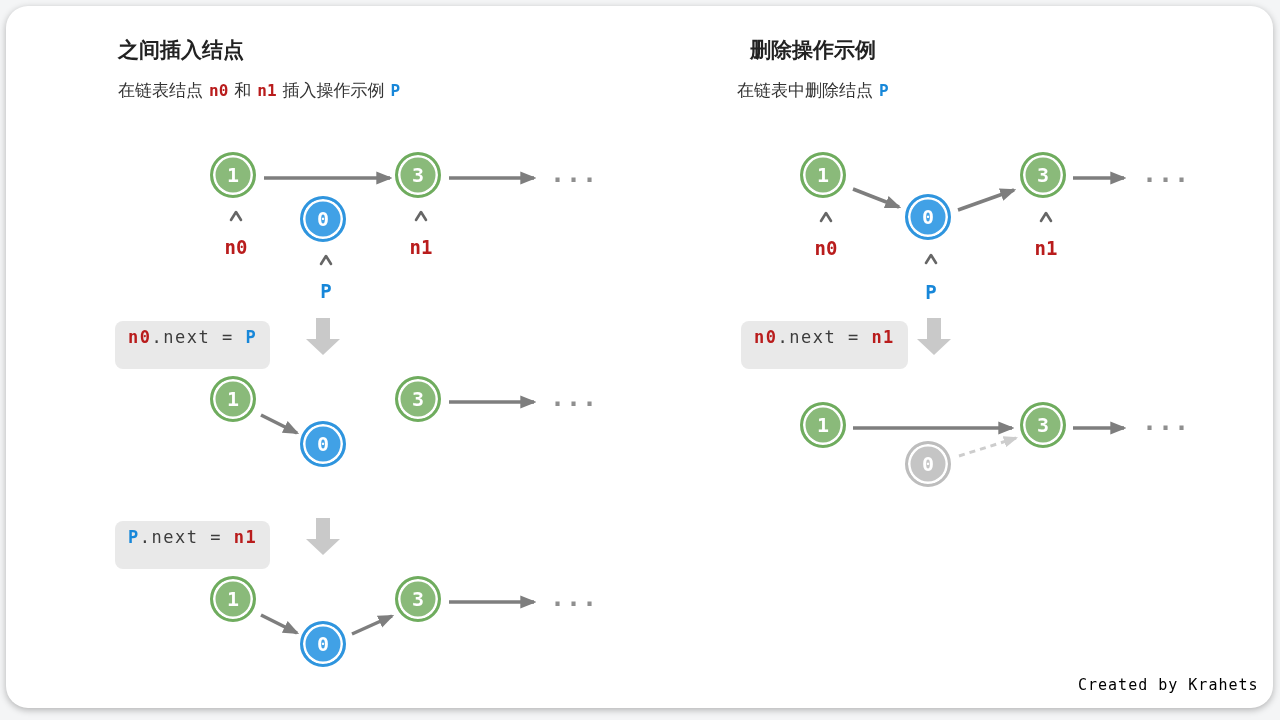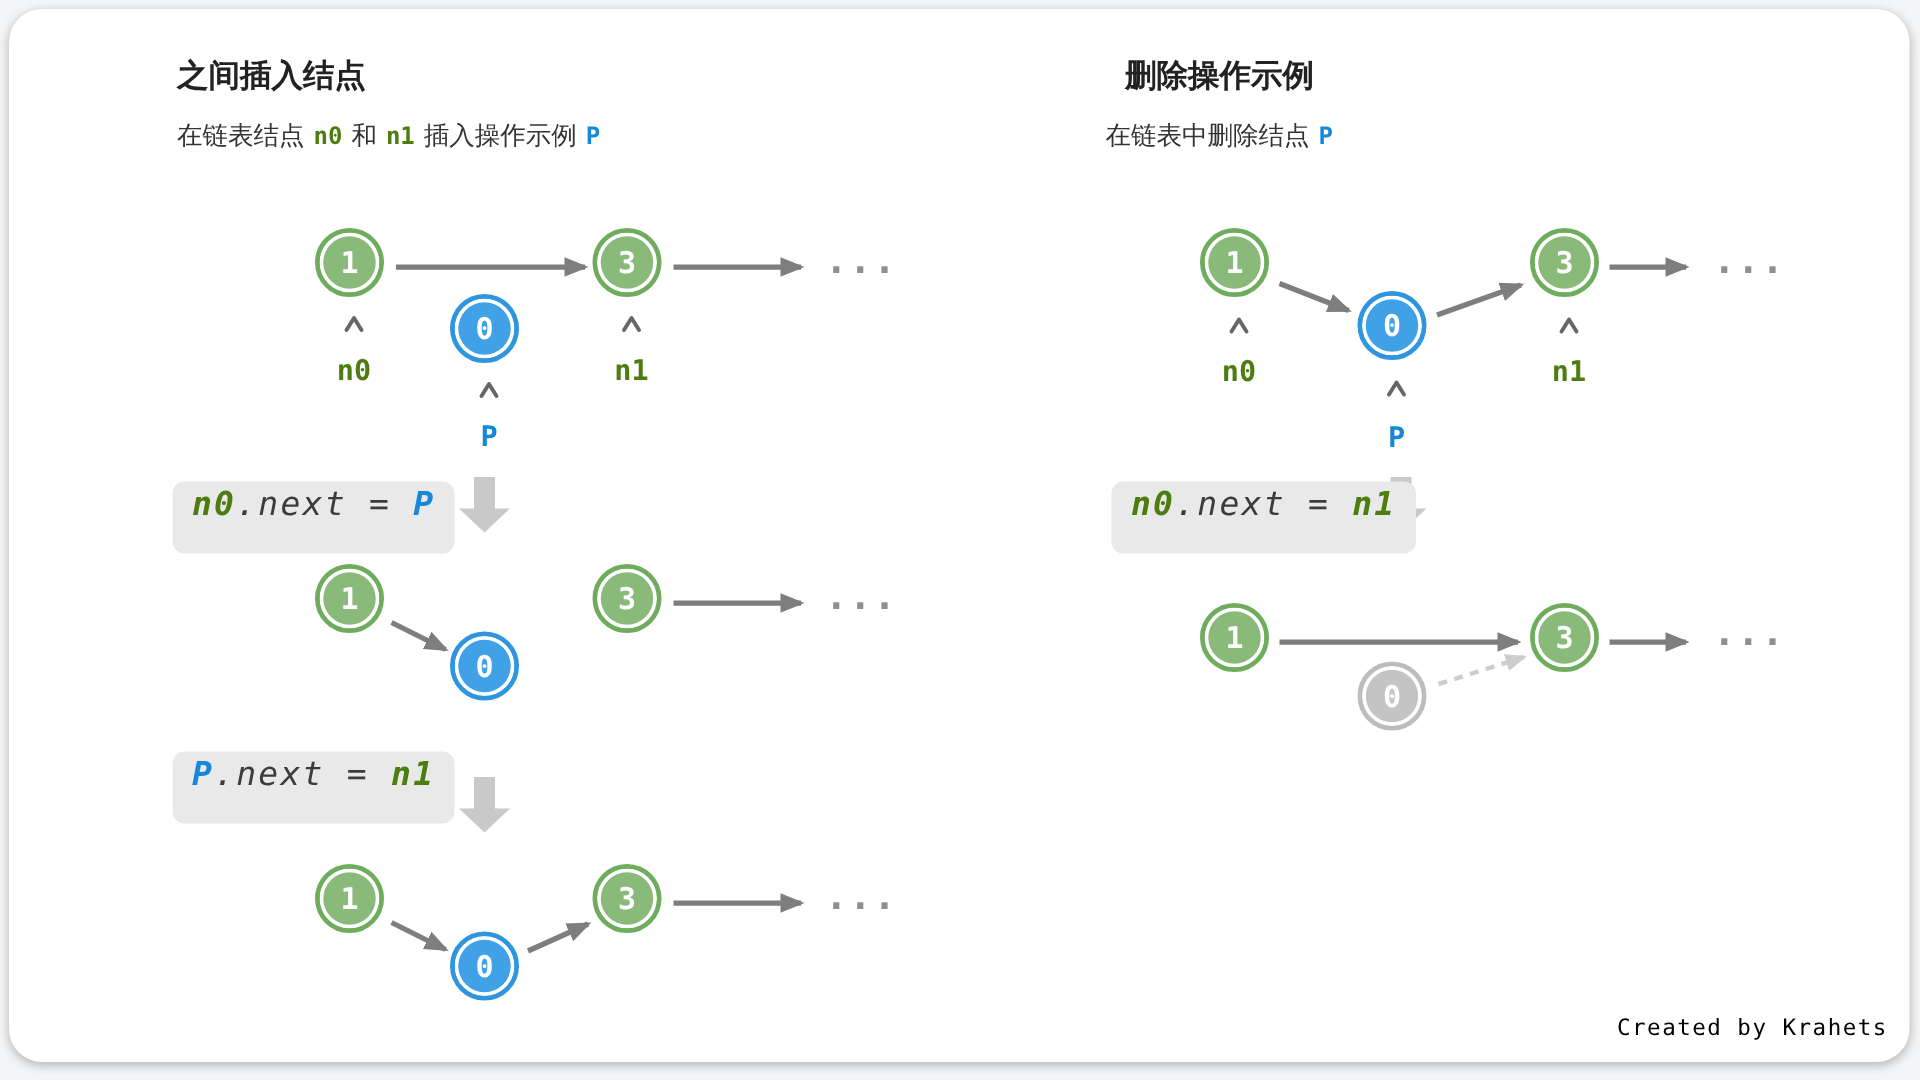--- a/index.html
+++ b/index.html
@@ -27,21 +27,21 @@
   .subtitle {
     position: absolute;
     font-size: 17px; color: #333;
     white-space: nowrap;
   }
   .subtitle .mono {
     font-family: "DejaVu Sans Mono", monospace;
     font-weight: bold; font-size: 16px;
     margin: 0 6px;
   }
-  .green-text { color: #4d7c0f; }
+  .green-text { color: #b91c1c; }
   .blue-text  { color: #1787D9; }
 
   .node {
     position: absolute;
     width: 46px; height: 46px;
     border-radius: 50%;
     display: flex; align-items: center; justify-content: center;
     color: #fff;
     font-family: "DejaVu Sans Mono", monospace;
     font-size: 20px; font-weight: bold;
@@ -60,25 +60,24 @@
     white-space: nowrap;
   }
 
   .code {
     position: absolute;
     height: 48px; line-height: 32px;
     background: #E9E9E9;
     border-radius: 8px;
     padding: 0 13px;
     font-family: "DejaVu Sans Mono", monospace;
-    font-size: 22px;
+    font-size: 17px;
     letter-spacing: 1.5px;
     color: #3C3C3C;
     white-space: pre;
-    font-style: italic;
   }
   .code .green-text, .code .blue-text { font-weight: bold; }
 
   .ellipsis {
     position: absolute;
     font-family: "DejaVu Sans Mono", monospace;
     font-size: 25px; font-weight: bold;
     color: #8F8F8F;
     letter-spacing: 1px;
     line-height: 26px;
@@ -154,21 +153,21 @@
 <div class="plabel green-text" style="left:421px; top:236px;">n1</div>
 <div class="plabel blue-text" style="left:326px; top:280px;">P</div>
 
 <div class="code" style="left:115px; top:321px;"><span class="green-text">n0</span><span>.next = </span><span class="blue-text">P</span></div>
 
 <div class="node green" style="left:210px; top:376px;">1</div>
 <div class="node blue" style="left:300px; top:421px;">0</div>
 <div class="node green" style="left:395px; top:376px;">3</div>
 <div class="ellipsis" style="left:550px; top:385px;">...</div>
 
-<div class="code" style="left:115px; top:501px;"><span class="blue-text">P</span><span>.next = </span><span class="green-text">n1</span></div>
+<div class="code" style="left:115px; top:521px;"><span class="blue-text">P</span><span>.next = </span><span class="green-text">n1</span></div>
 
 <div class="node green" style="left:210px; top:576px;">1</div>
 <div class="node blue" style="left:300px; top:621px;">0</div>
 <div class="node green" style="left:395px; top:576px;">3</div>
 <div class="ellipsis" style="left:550px; top:585px;">...</div>
 
 <div class="title" style="left:718px; top:36px;margin-left:32px;">删除操作示例</div>
 <div class="subtitle" style="left:718px; top:79px;margin-left:19px;"><span>在链表中删除结点</span><span class="mono blue-text">P</span></div>
 
 <div class="node green" style="left:800px; top:152px;">1</div>

